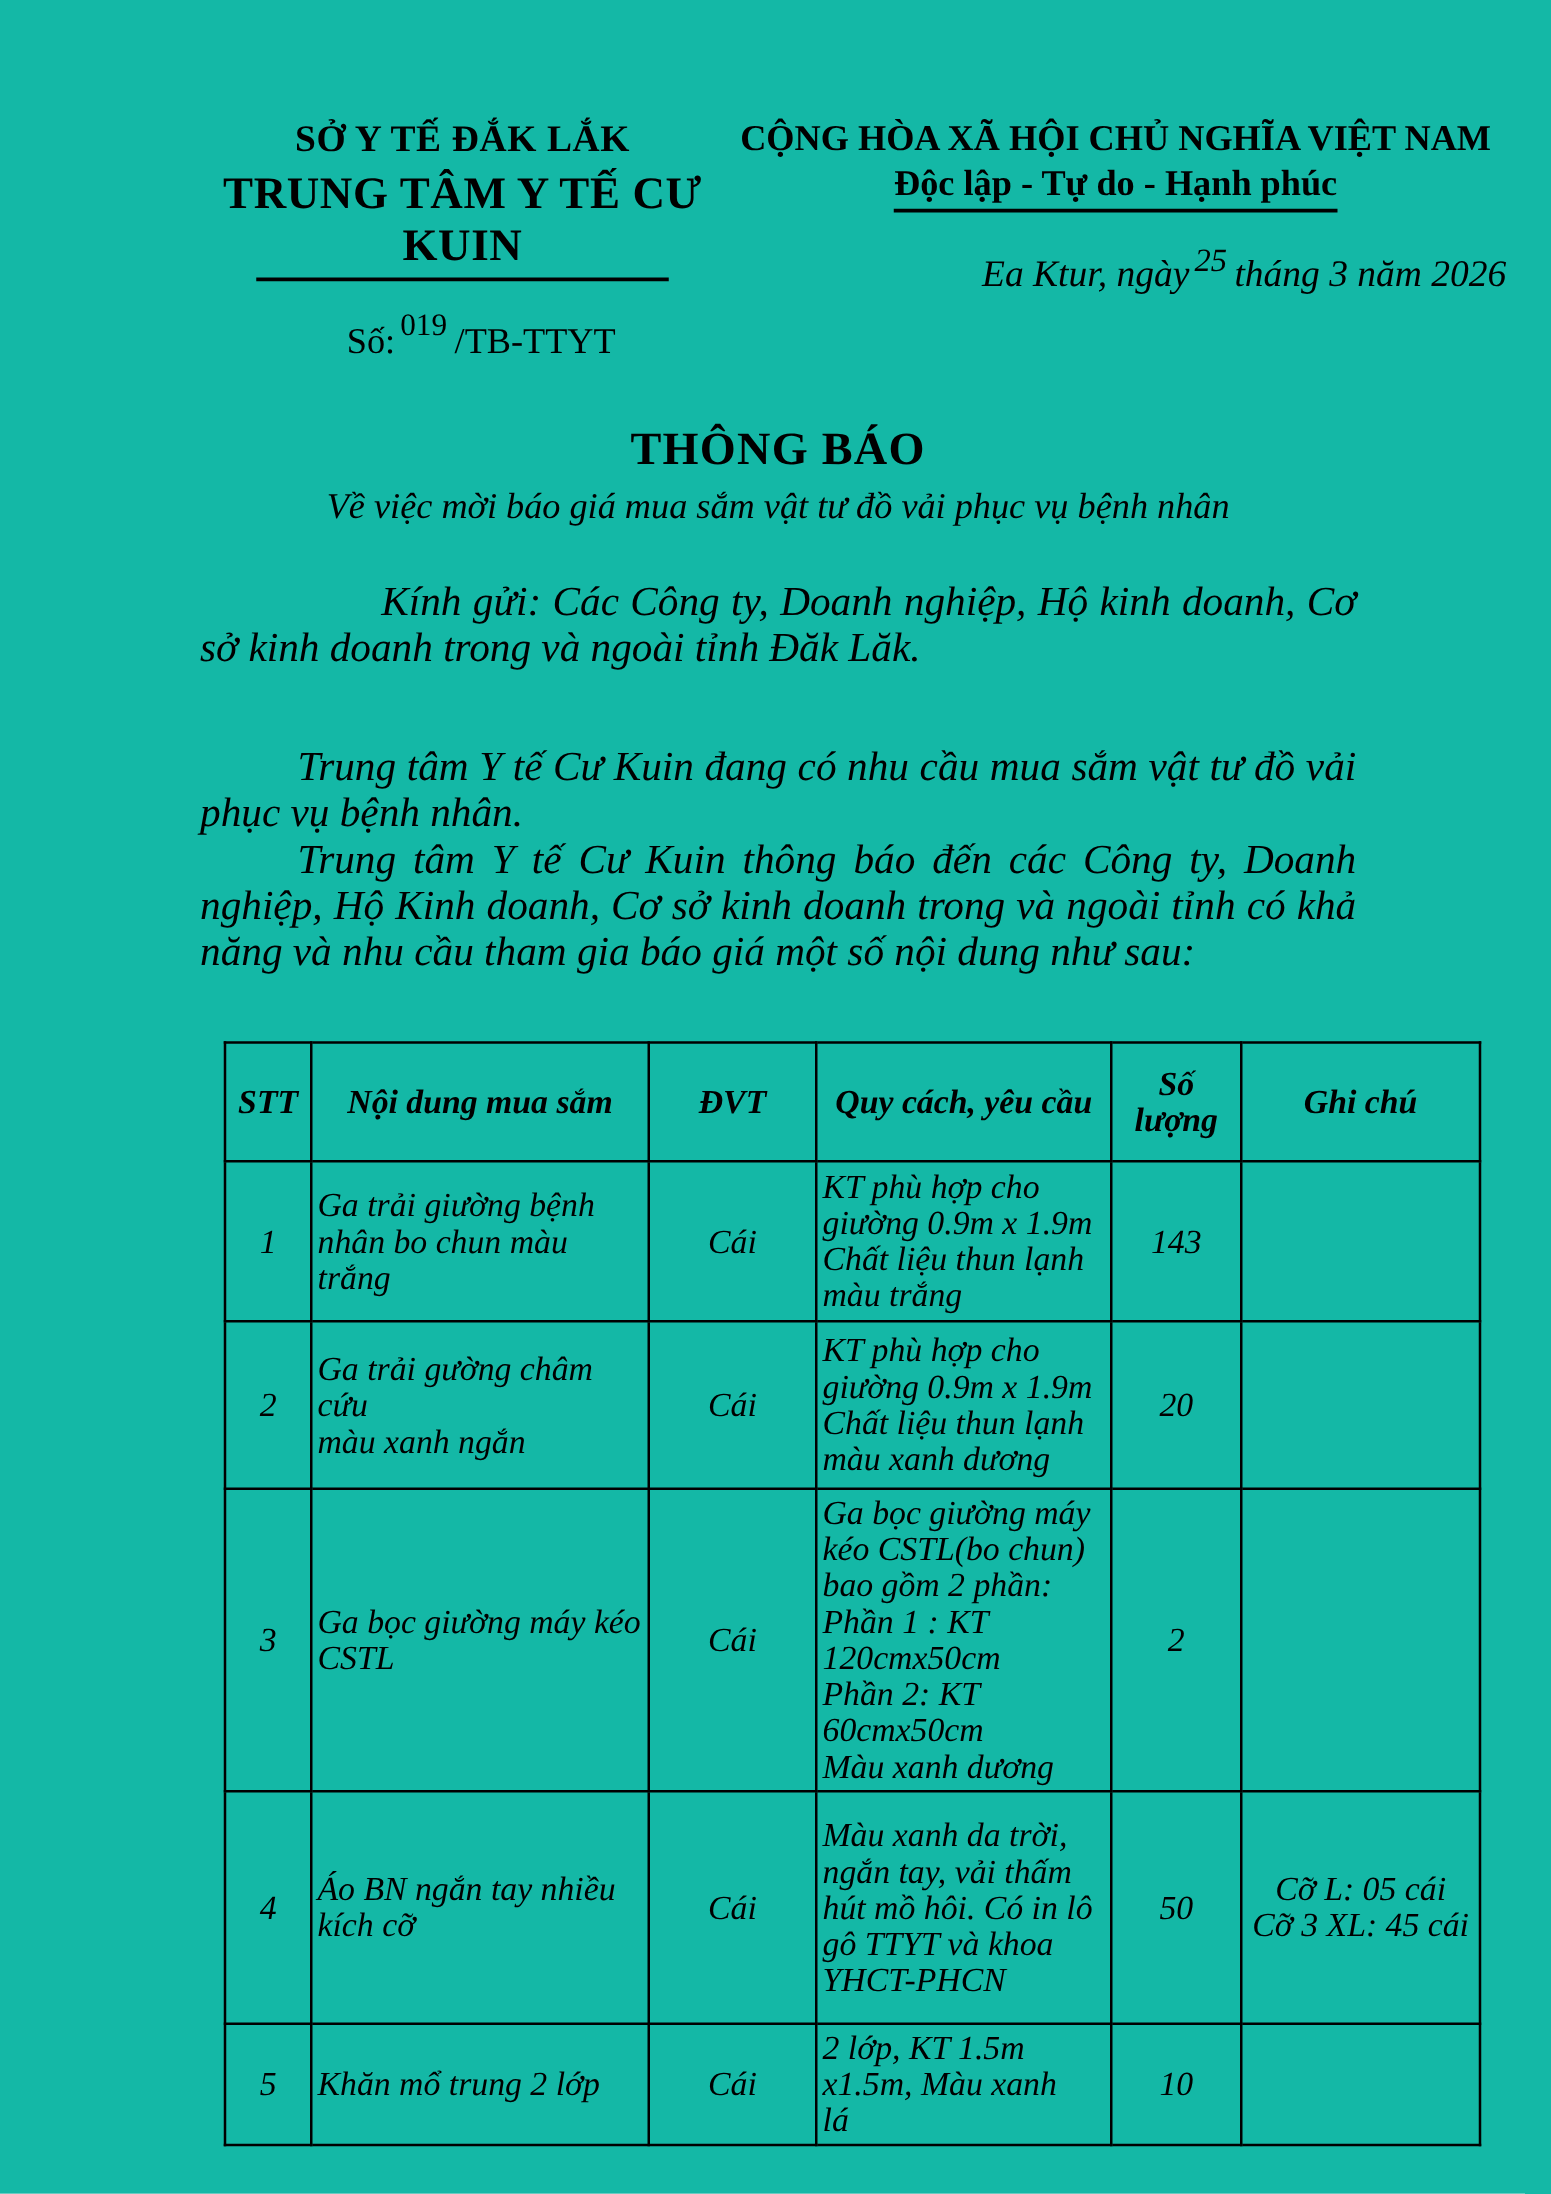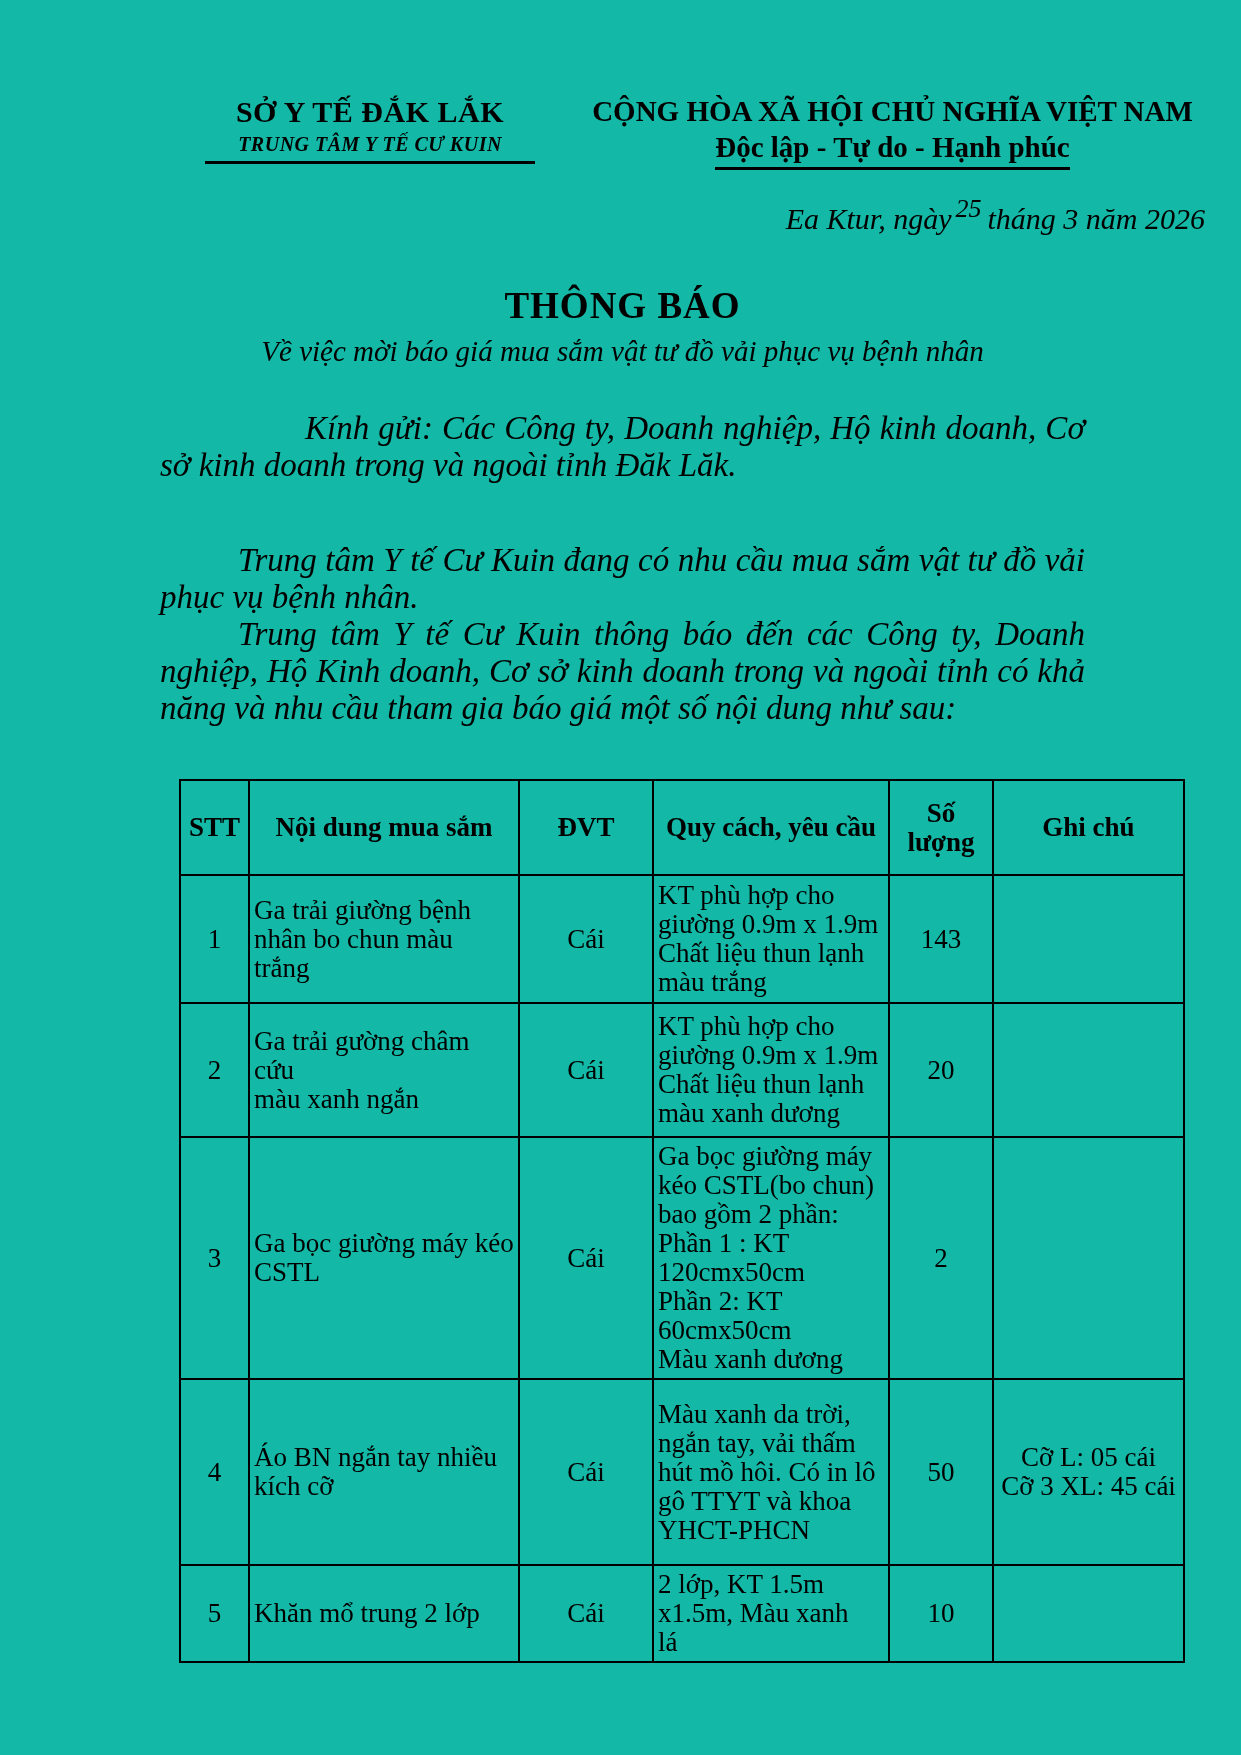--- a/index.html
+++ b/index.html
@@ -22,21 +22,21 @@
   .header-left {
     width: 420px;
     text-align: center;
     flex: 0 0 auto;
   }
   .header-right {
     flex: 1 1 auto;
     text-align: center;
   }
   .org-line1 { font-size: 30px; font-weight: bold; letter-spacing: 0.5px; }
-  .org-line2 { font-size: 20px; font-weight: bold; margin-top: 4px; letter-spacing: 0.5px; font-style: italic; }
+  .org-line2 { font-size: 36px; font-weight: bold; margin-top: 4px; letter-spacing: 0.5px; }
   .org-underline { width: 330px; border-bottom: 3px solid #000; margin: 5px auto 0 auto; }
   .nat-line1 { font-size: 29px; font-weight: bold; }
   .nat-line2-wrap { margin-top: 3px; }
   .nat-line2 {
     display: inline-block;
     font-size: 29px;
     font-weight: bold;
     border-bottom: 3px solid #000;
     padding-bottom: 3px;
   }
@@ -75,20 +75,21 @@
     table-layout: fixed;
     width: 1004px;
     font-size: 27px;
     line-height: 29px;
   }
   .quote-table td, .quote-table th {
     border: 2px solid #000;
     vertical-align: middle;
     padding: 4px 4px;
     overflow: hidden;
+    font-style: italic;
   }
   .quote-table th { font-weight: bold; text-align: center; white-space: nowrap; }
   .quote-table th.wrap-head { white-space: pre-line; }
   .col-stt  { width: 69px; }
   .col-nd   { width: 270px; }
   .col-dvt  { width: 134px; }
   .col-qc   { width: 236px; }
   .col-sl   { width: 104px; }
   .col-gc   { width: 191px; }
   .cell-center { text-align: center; }
@@ -104,20 +105,21 @@
 </head>
 <body>
 
 <div class="page">
 
   <div class="header-row">
     <div class="header-left">
       <div class="org-line1">SỞ Y TẾ ĐẮK LẮK</div>
       <div class="org-line2">TRUNG TÂM Y TẾ CƯ KUIN</div>
       <div class="org-underline"></div>
+      <div class="doc-number"><span>Số:</span><span class="sup-num">019</span><span>/TB-TTYT</span></div>
     </div>
     <div class="header-right">
       <div class="nat-line1">CỘNG HÒA XÃ HỘI CHỦ NGHĨA VIỆT NAM</div>
       <div class="nat-line2-wrap">
         <span class="nat-line2">Độc lập - Tự do - Hạnh phúc</span>
       </div>
       <div class="date-line"><span>Ea Ktur, ngày</span><span class="sup-num">25</span><span>tháng 3 năm 2026</span></div>
     </div>
   </div>
 

